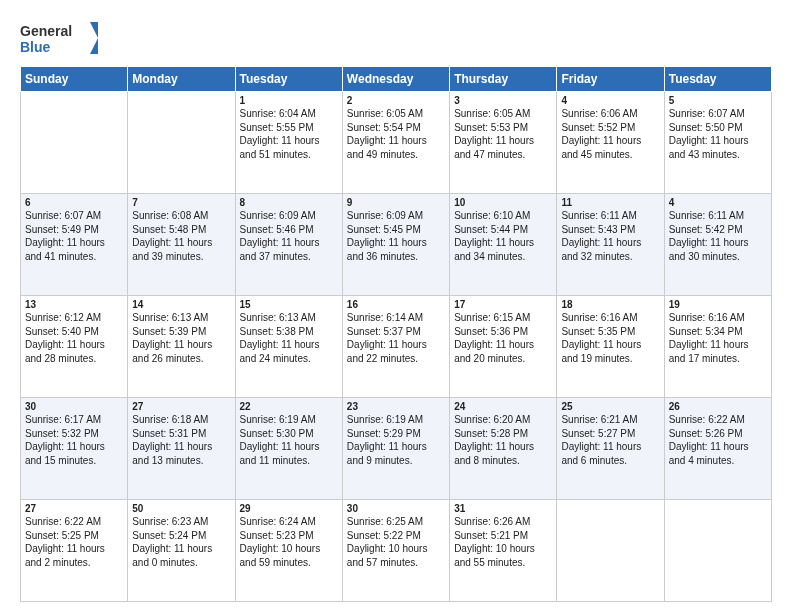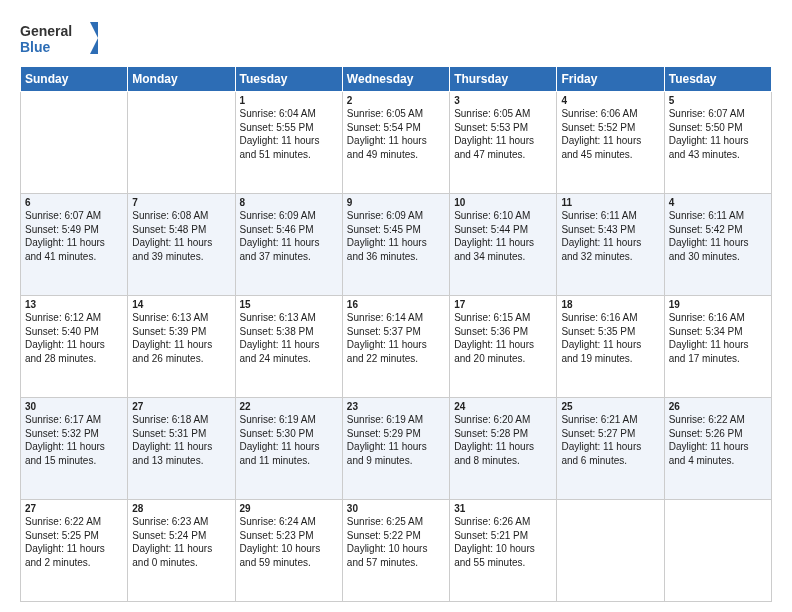--- a/index.html
+++ b/index.html
@@ -225,21 +225,21 @@
             <div class="cell-day">26</div>
             <div class="cell-info">Sunrise: 6:22 AM<br>Sunset: 5:26 PM<br>Daylight: 11 hours and 4 minutes.</div>
           </td>
         </tr>
         <tr>
           <td>
             <div class="cell-day">27</div>
             <div class="cell-info">Sunrise: 6:22 AM<br>Sunset: 5:25 PM<br>Daylight: 11 hours and 2 minutes.</div>
           </td>
           <td>
-            <div class="cell-day">28</div>
+            <div class="cell-day">50</div>
             <div class="cell-info">Sunrise: 6:23 AM<br>Sunset: 5:24 PM<br>Daylight: 11 hours and 0 minutes.</div>
           </td>
           <td>
             <div class="cell-day">29</div>
             <div class="cell-info">Sunrise: 6:24 AM<br>Sunset: 5:23 PM<br>Daylight: 10 hours and 59 minutes.</div>
           </td>
           <td>
             <div class="cell-day">30</div>
             <div class="cell-info">Sunrise: 6:25 AM<br>Sunset: 5:22 PM<br>Daylight: 10 hours and 57 minutes.</div>
           </td>

